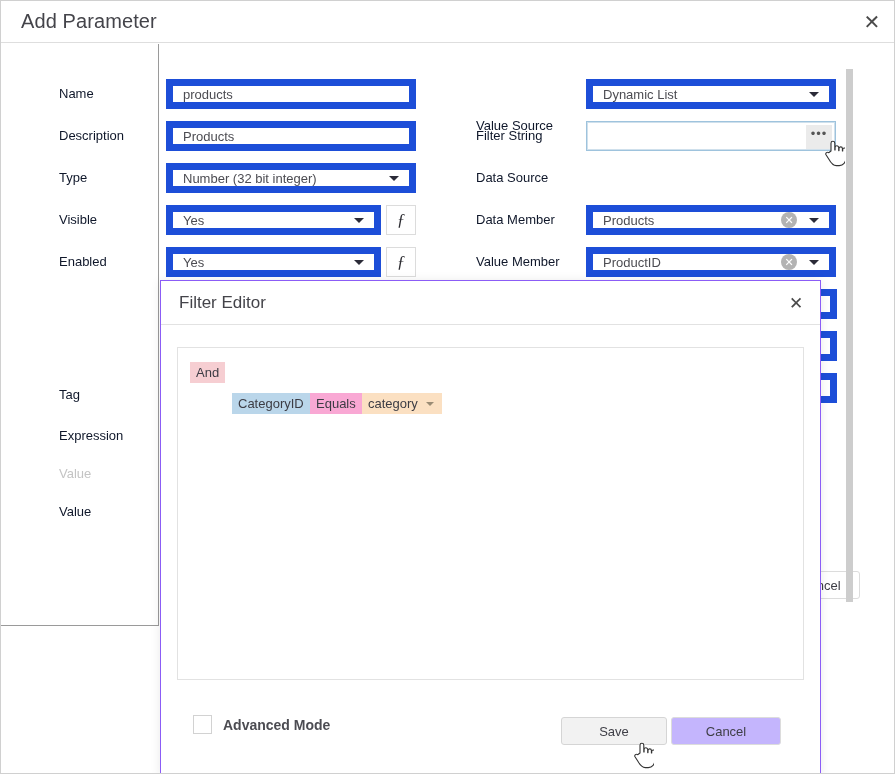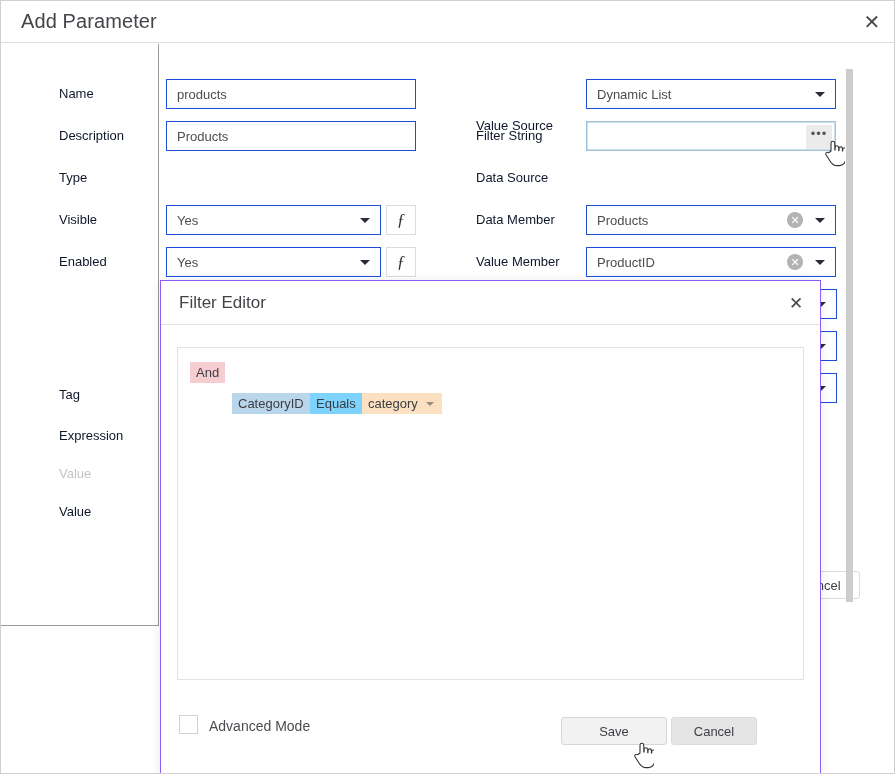--- a/index.html
+++ b/index.html
@@ -65,21 +65,21 @@
   .fld-label {
     position: absolute;
     font-size: 13px;
     color: #0f172a;
   }
   .fld-label.dim { color: #c4c4c4; }
 
   .tbox {
     position: absolute;
     box-sizing: border-box;
-    border: 1px solid #1d4ed8;
+    border: 7px solid #1d4ed8;
     background: #fff;
     height: 30px;
     font-size: 13px;
     color: #4c4c52;
     display: flex;
     align-items: center;
     padding-left: 10px;
   }
   .tbox.focused {
     border: 1px solid #9ec3dd;
@@ -206,37 +206,38 @@
     font-size: 13px;
     height: 21px;
     display: flex;
     align-items: center;
     padding: 0 6px;
     cursor: pointer;
     box-sizing: border-box;
   }
   .chip-and   { left: 12px;  top: 14px;  background: #f6ced2; color: #3c3c44; }
   .chip-field { left: 54px;  top: 45px;  background: #bad6ea; color: #3c3c44; }
-  .chip-op    { left: 132px; top: 45px;  background: #7dd3fc; color: #3c3c44; }
+  .chip-op    { left: 132px; top: 45px;  background: #f9a8d4; color: #3c3c44; }
   .chip-val   { left: 184px; top: 45px;  background: #fbe0c2; color: #3c3c44; padding-right: 24px; }
   .chip-val .caret {
     position: absolute;
     right: 8px; top: 50%;
     margin-top: -2px;
     width: 0; height: 0;
     border-left: 4px solid transparent;
     border-right: 4px solid transparent;
     border-top: 4px solid #9a8b74;
   }
 
   .fe-check-wrap {
     position: absolute;
-    left: 18px; top: 434px;
-    display: flex; align-items: flex-end;
-    cursor: pointer;
+    left: 32px; top: 434px;
+    display: flex; align-items: center;
+    cursor: pointer;
+    font-weight: bold;
   }
   .fe-check {
     width: 19px; height: 19px;
     border: 1px solid #d2d2d2;
     background: #fff;
     box-sizing: border-box;
   }
   .fe-check-label {
     margin-left: 11px;
     font-size: 14px;
@@ -247,21 +248,21 @@
     height: 28px;
     box-sizing: border-box;
     border: 1px solid #dcdcdc;
     border-radius: 3px;
     font-size: 13px;
     color: #3e3e46;
     display: flex; align-items: center; justify-content: center;
     cursor: pointer;
   }
   .fe-save   { left: 400px; top: 436px; width: 106px; background: #f2f2f2; border-color: #d5d5d5; }
-  .fe-cancel { left: 510px; top: 436px; width: 86px; background: #e5e5e5; }
+  .fe-cancel { left: 510px; top: 436px; width: 110px; background: #c4b5fd; }
 
   
   .cursor-hand {
     position: absolute;
     width: 22px; height: 28px;
     pointer-events: none;
   }
 </style>
 </head>
 <body>
@@ -285,20 +286,24 @@
   <div class="fld-label" style="left:58px; top:427px;">Expression</div>
   <div class="fld-label dim" style="left:58px; top:465px;">Value</div>
   <div class="fld-label" style="left:58px; top:503px;">Value</div>
 
   <div class="tbox" style="left:165px; top:78px; width:250px;">
     <span>products</span>
   </div>
   <div class="tbox" style="left:165px; top:120px; width:250px;">
     <span>Products</span>
   </div>
+  <div class="tbox" style="left:165px; top:162px; width:250px;">
+    <span>Number (32 bit integer)</span>
+    <span class="caret-dn"></span>
+  </div>
   <div class="tbox" style="left:165px; top:204px; width:215px;">
     <span>Yes</span>
     <span class="caret-dn"></span>
   </div>
   <div class="fx-btn" style="left:385px; top:204px;">ƒ</div>
 
   <div class="tbox" style="left:165px; top:246px; width:215px;">
     <span>Yes</span>
     <span class="caret-dn"></span>
   </div>

